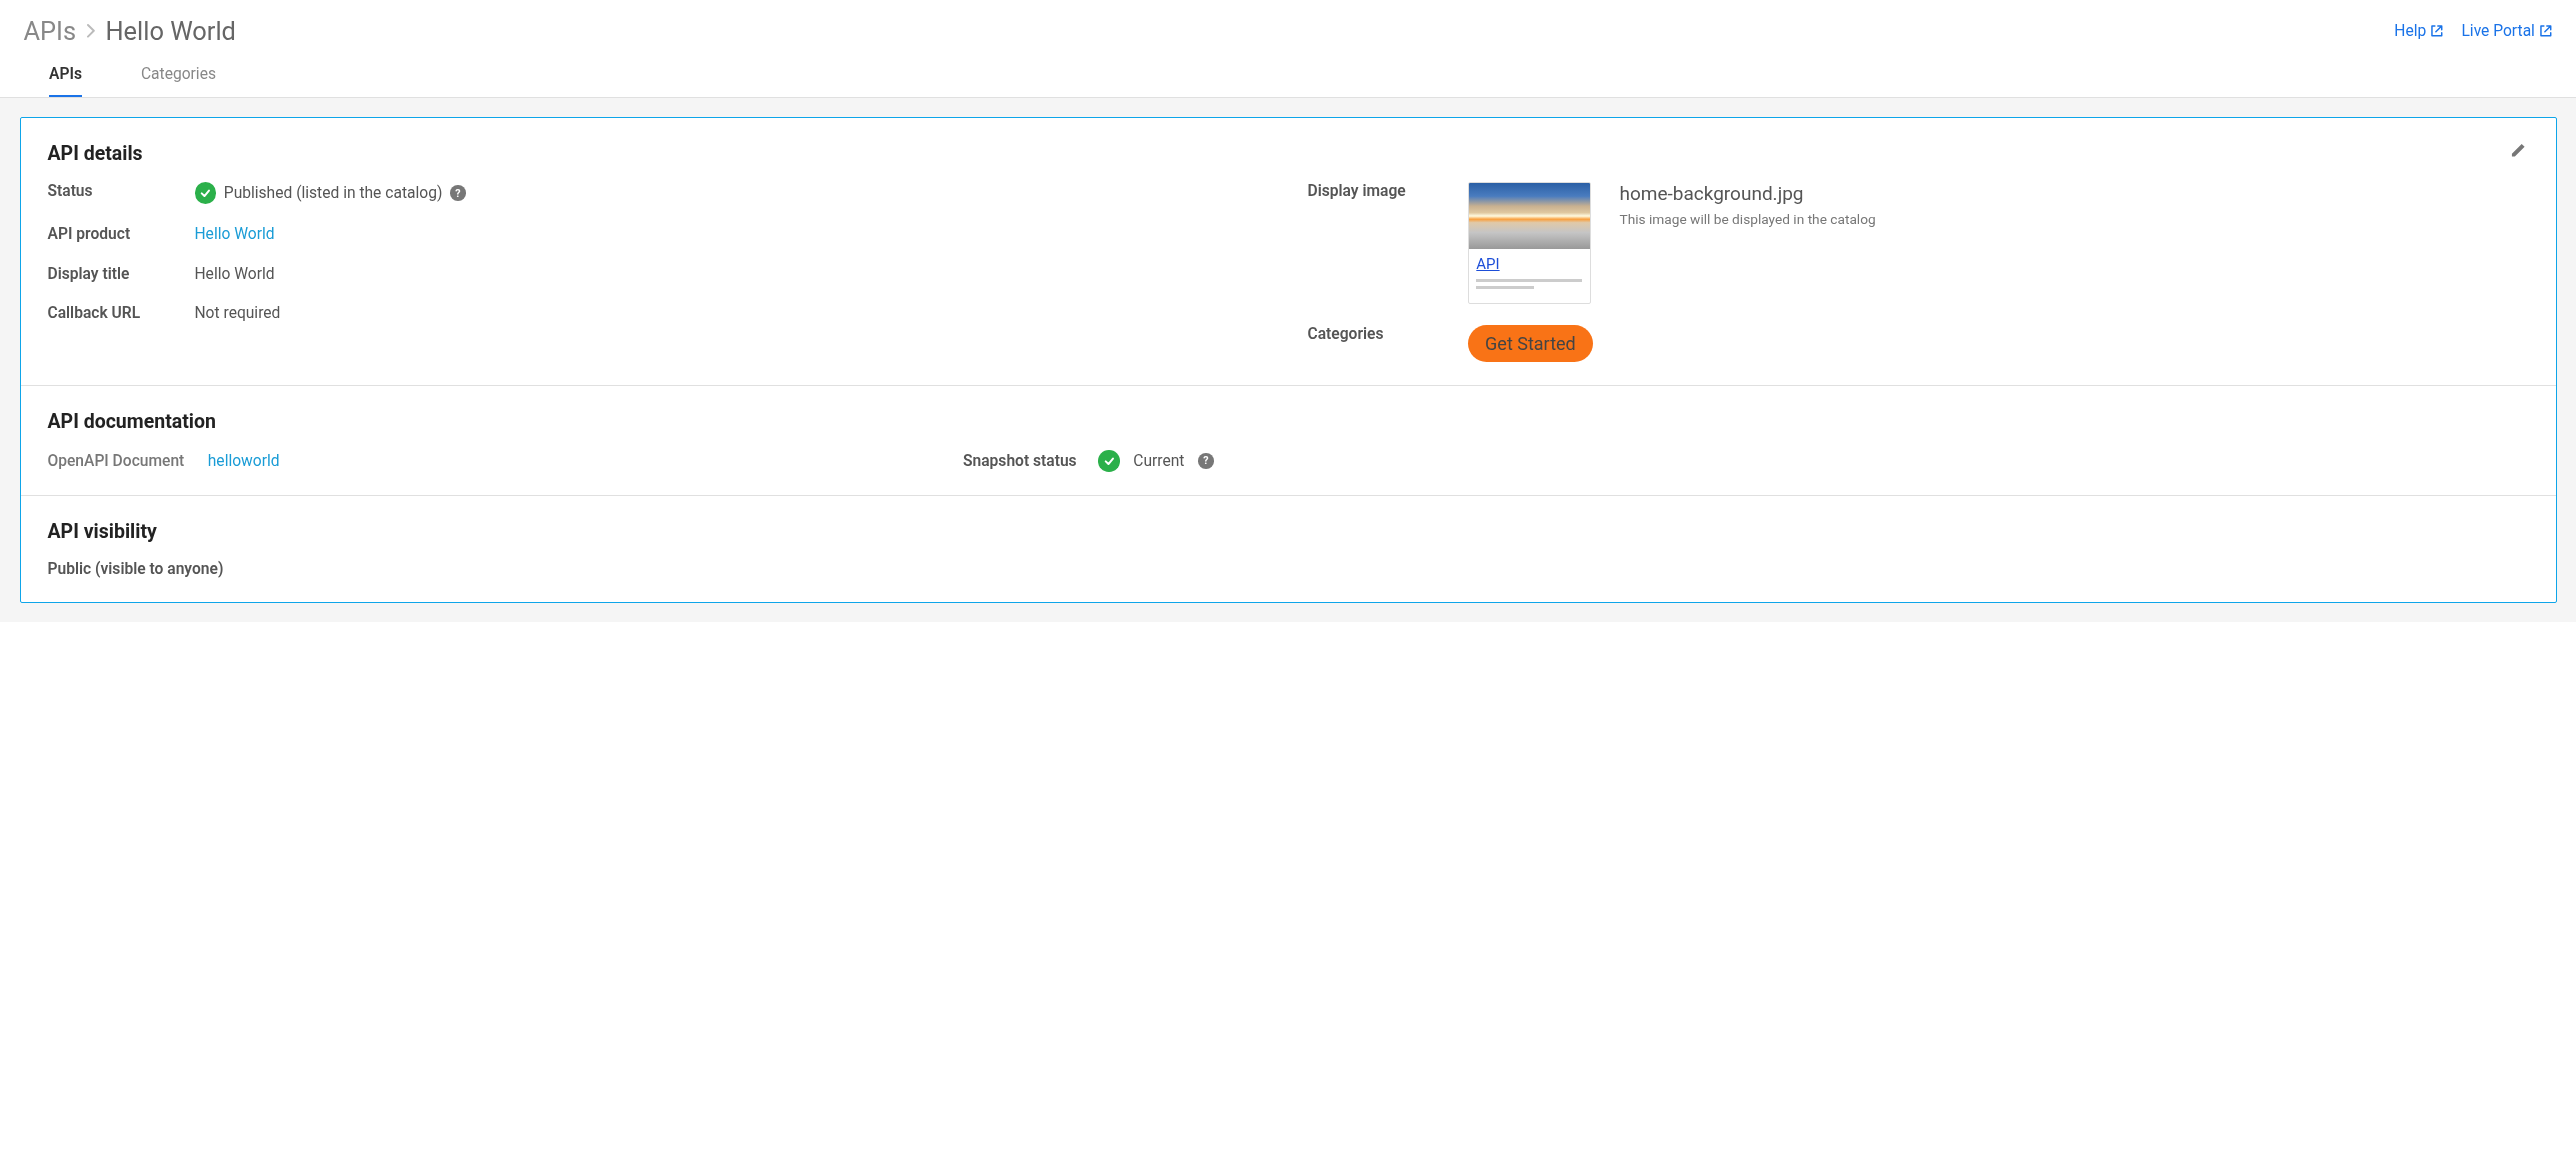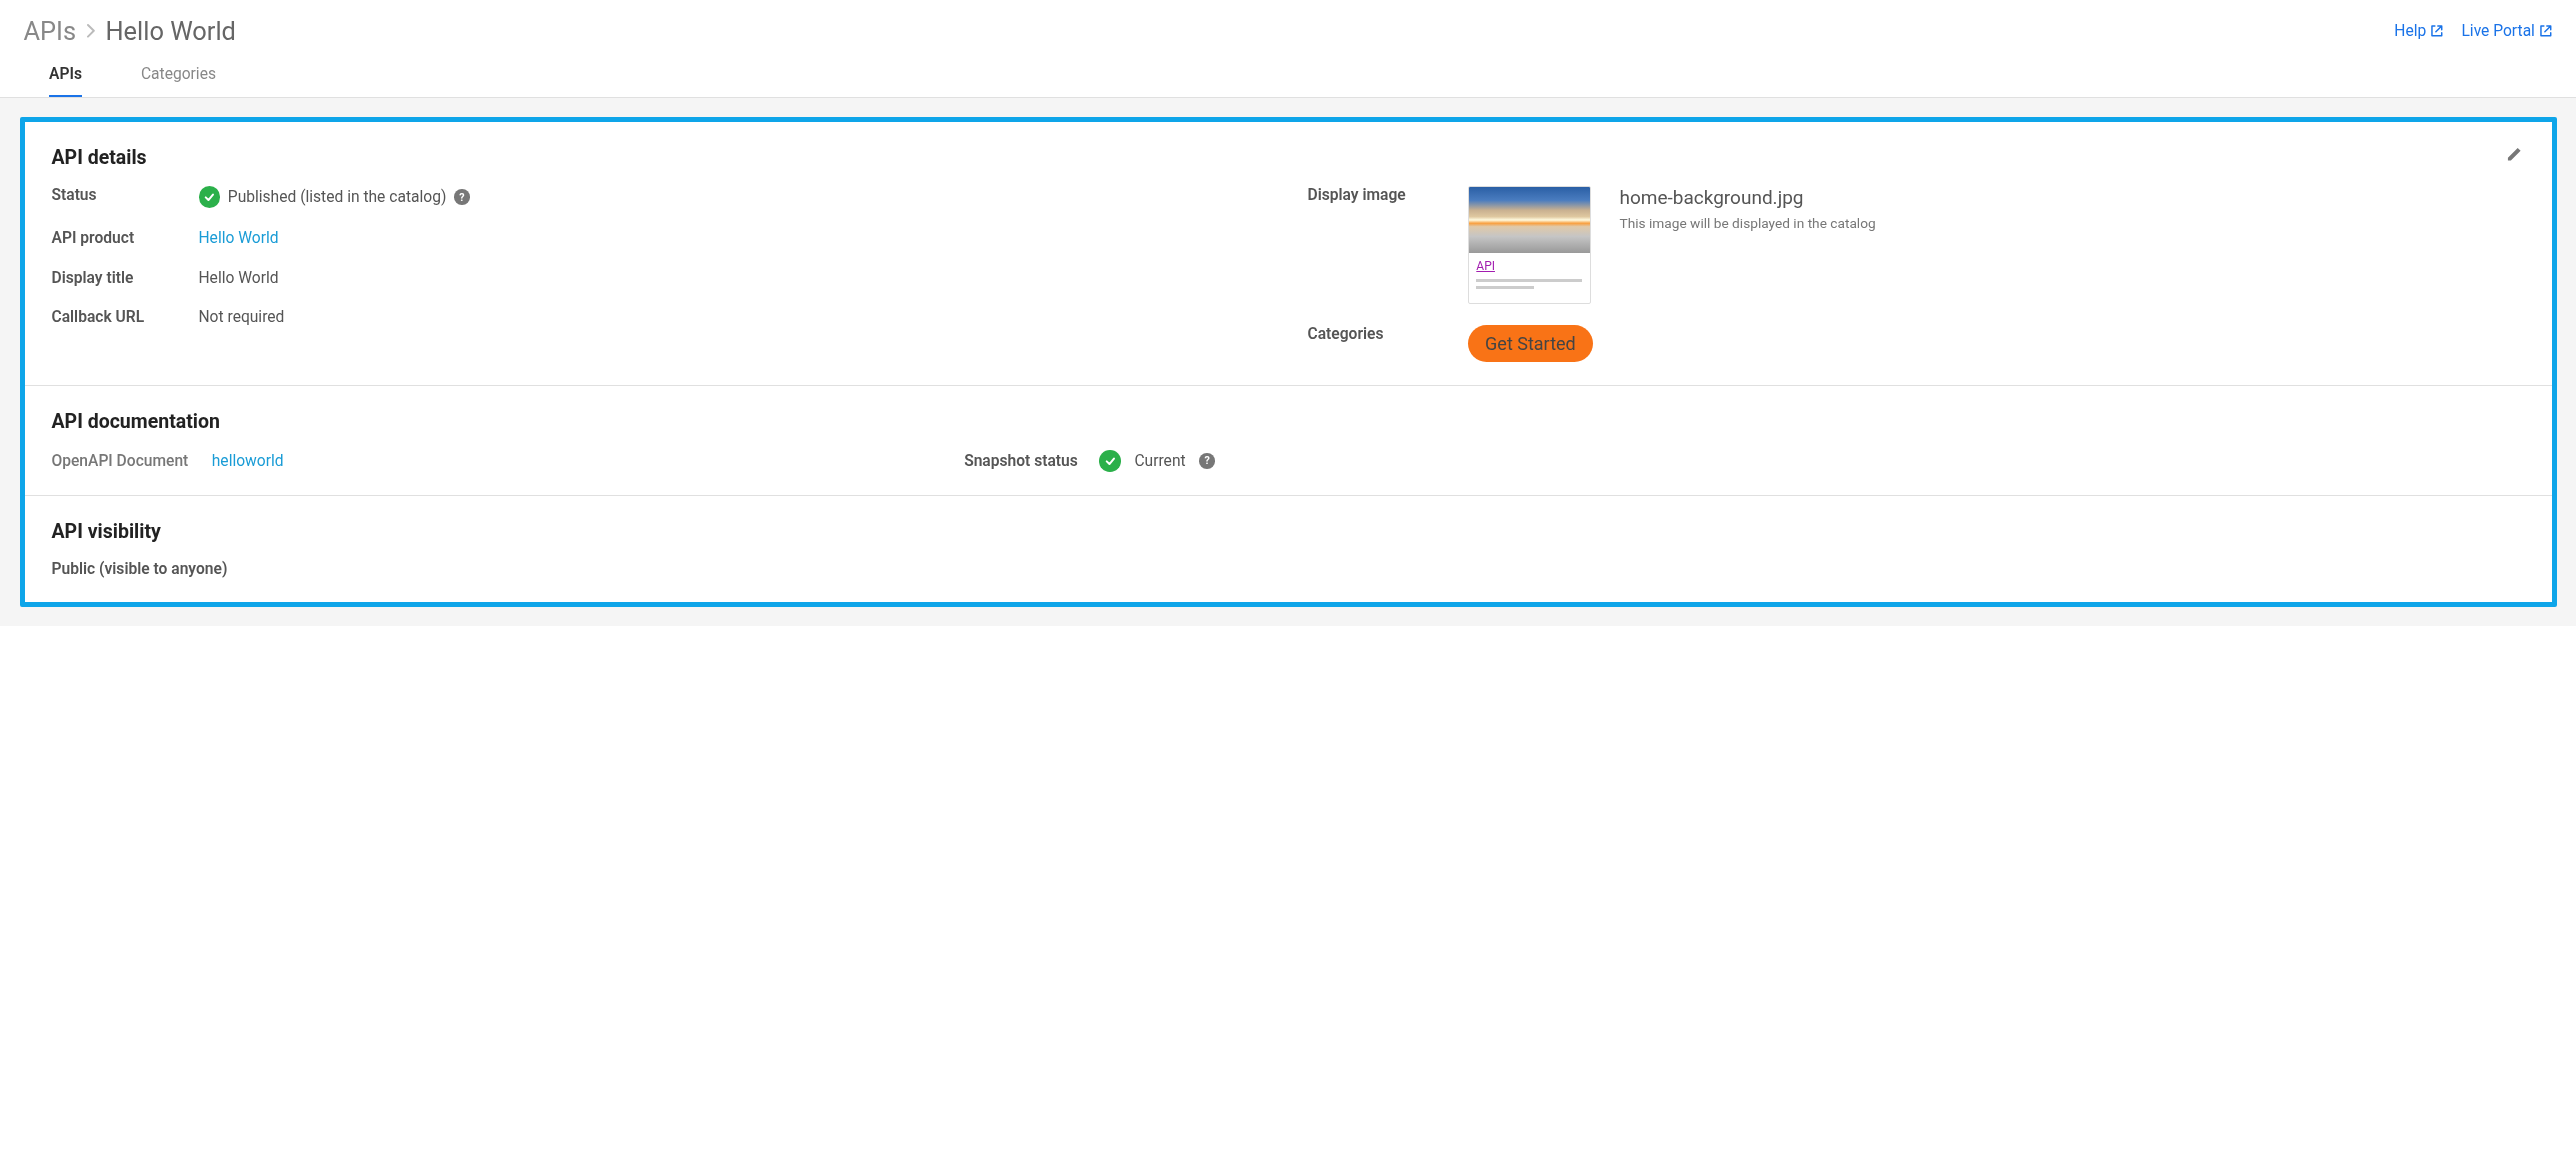--- a/index.html
+++ b/index.html
@@ -68,21 +68,21 @@
       color: #333;
       font-weight: 600;
       border-bottom: 2.9px solid #1a73e8;
     }
     .content-wrapper {
       background: #f5f5f5;
       padding: 19.5px;
     }
     .card {
       background: #fff;
-      border: 5px solid #0ea5e9;
+      border: 1px solid #0ea5e9;
       border-radius: 2px;
     }
     .section {
       padding: 23.5px 27px;
       border-bottom: 1px solid #e0e0e0;
       position: relative;
     }
     .section:last-child {
       border-bottom: none;
     }
@@ -181,22 +181,22 @@
     .preview-img {
       width: 100%;
       height: 66px;
       background: linear-gradient(180deg, #2a5fa5 0%, #4a7cbf 20%, #c8b090 35%, #dfc8a0 45%, #fffbe0 50%, #f9a03f 55%, #e0c9a8 60%, #c5c5c5 75%, #999 100%);
       position: relative;
     }
     .preview-body {
       padding: 5.9px 7.8px 9.8px 7.8px;
     }
     .preview-body-title {
-      font-size: 12px;
-      color: #a21caf;
+      font-size: 15px;
+      color: #1d4ed8;
       margin-bottom: 5.9px;
       text-decoration: underline;
     }
     .preview-line {
       height: 2.9px;
       background: #ccc;
       margin-bottom: 3.9px;
     }
     .preview-line.short {
       width: 55%;

